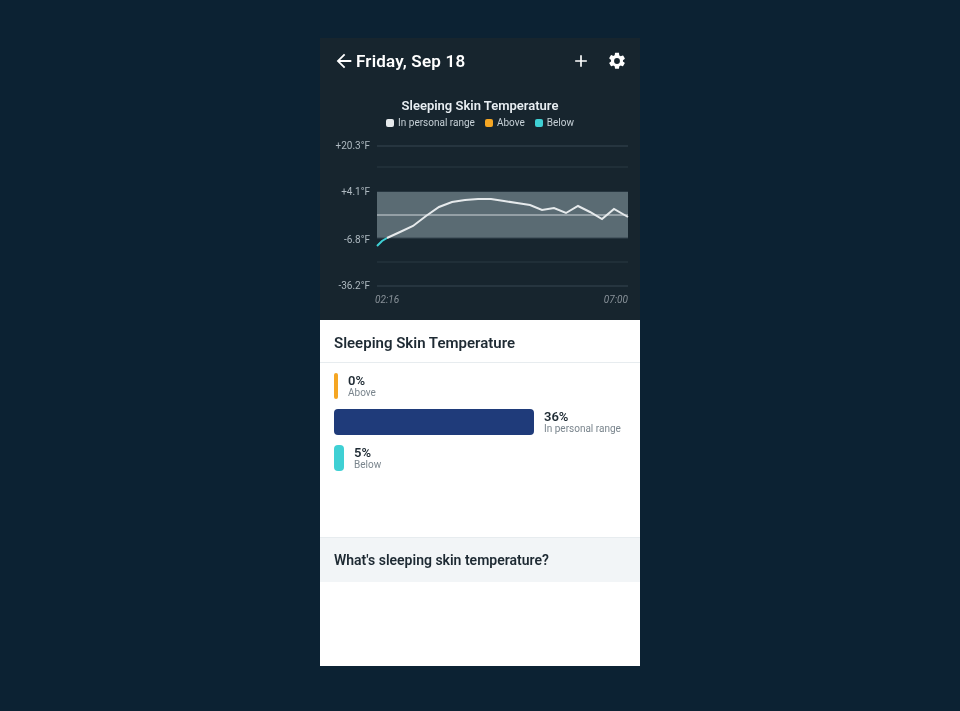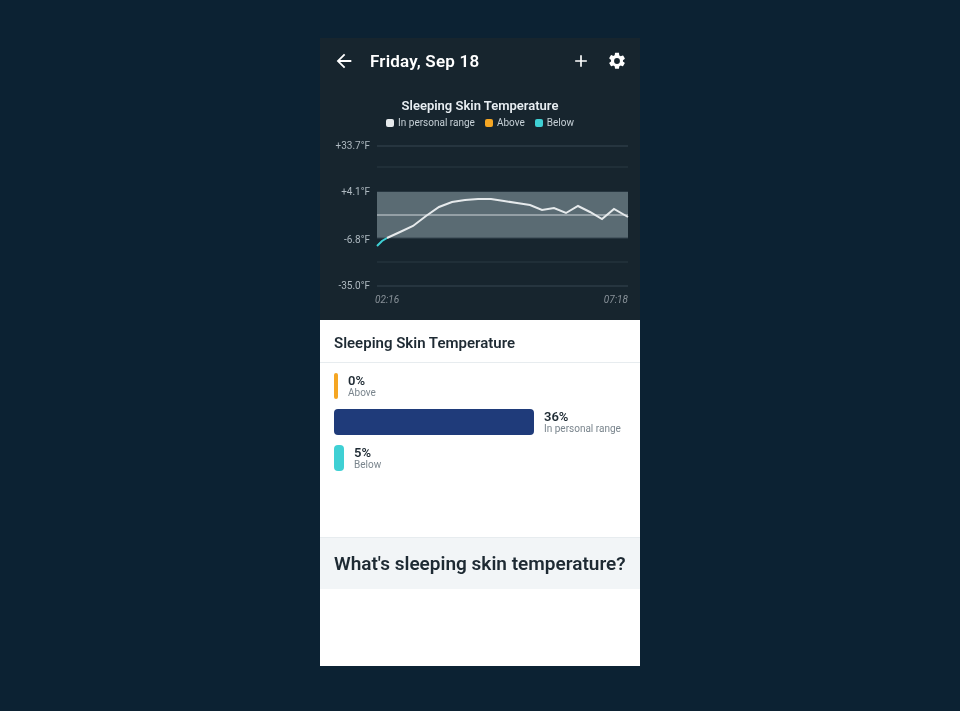--- a/index.html
+++ b/index.html
@@ -33,21 +33,20 @@
   }
   .topbar .back-arrow {
     width: 24px;
     height: 24px;
     display: flex;
     align-items: center;
     justify-content: center;
     cursor: pointer;
   }
   .topbar .title {
-    margin-left: 14px;
     font-size: 17px;
     font-weight: 600;
     letter-spacing: 0.2px;
     flex: 1;
   }
   .topbar .top-actions {
     display: flex;
     align-items: center;
     gap: 14px;
   }
@@ -169,21 +168,21 @@
     color: #7a858d;
   }
   .spacer-white {
     height: 56px;
     background: #fff;
   }
   .info-section {
     background: #f2f5f7;
     border-top: 1px solid #e7ecef;
     padding: 14px;
-    font-size: 19px;
+    font-size: 14px;
     font-weight: 600;
     color: #1e2a33;
   }
 </style>
 </head>
 <body>
 
 <div class="phone">
 
   <div class="dark-section">
@@ -220,28 +219,28 @@
           <span>Above</span>
         </div>
         <div class="legend-item">
           <span class="legend-swatch teal"></span>
           <span>Below</span>
         </div>
       </div>
 
       <div class="chart-canvas">
 
-        <div class="chart-y-labels" style="top:2px">+33.7°F</div>
+        <div class="chart-y-labels" style="top:2px">+20.3°F</div>
         <div class="chart-y-labels" style="top:48px">+4.1°F</div>
         <div class="chart-y-labels" style="top:96px">-6.8°F</div>
-        <div class="chart-y-labels" style="top:142px">-35.0°F</div>
+        <div class="chart-y-labels" style="top:142px">-36.2°F</div>
 
         <div class="chart-x-labels" style="top:156px">
           <span>02:16</span>
-          <span>07:18</span>
+          <span>07:00</span>
         </div>
 
         <svg viewBox="0 0 320 172" preserveAspectRatio="none">
 
           <line x1="57" y1="8" x2="308" y2="8" stroke="#374750" stroke-width="1"></line>
           <line x1="57" y1="29" x2="308" y2="29" stroke="#2b3a43" stroke-width="1"></line>
           <line x1="57" y1="54" x2="308" y2="54" stroke="#374750" stroke-width="1"></line>
 
           <rect x="57" y="54" width="251" height="46" fill="#5a6b73"></rect>
 

